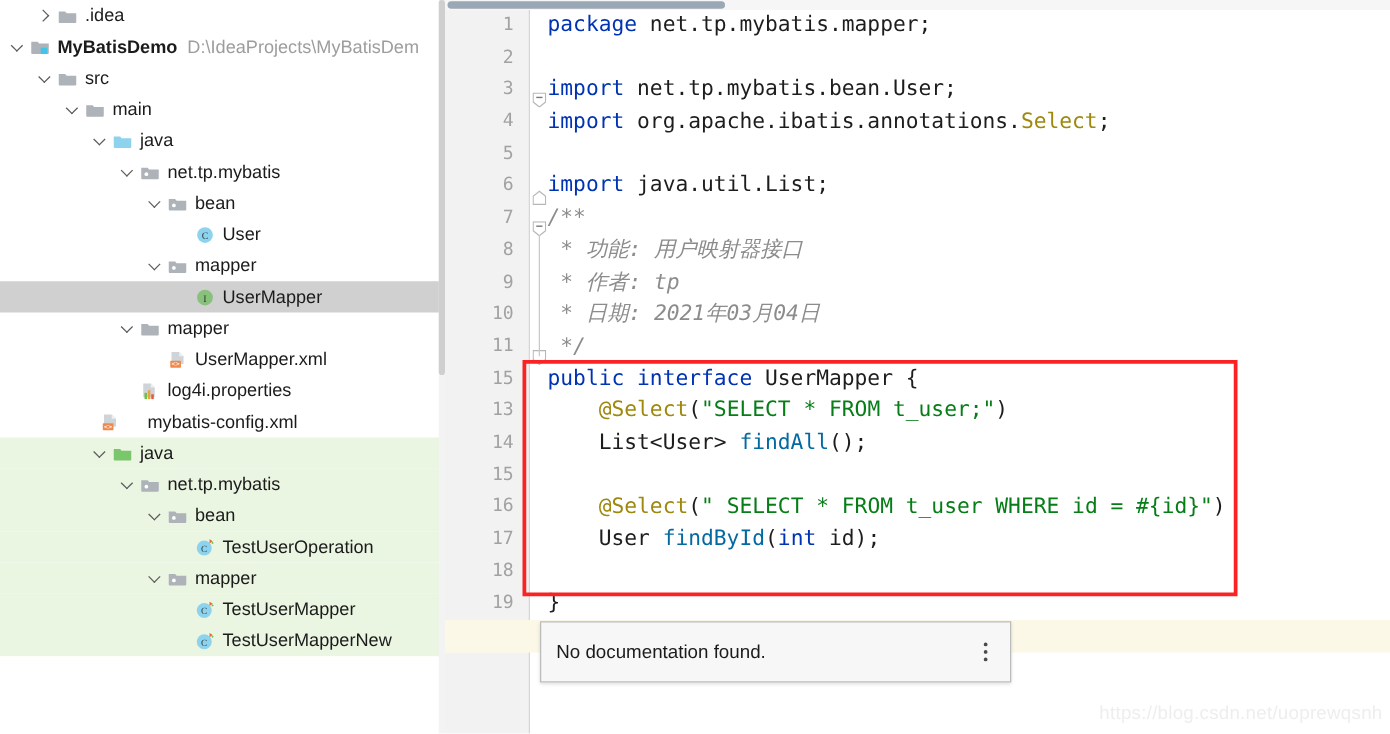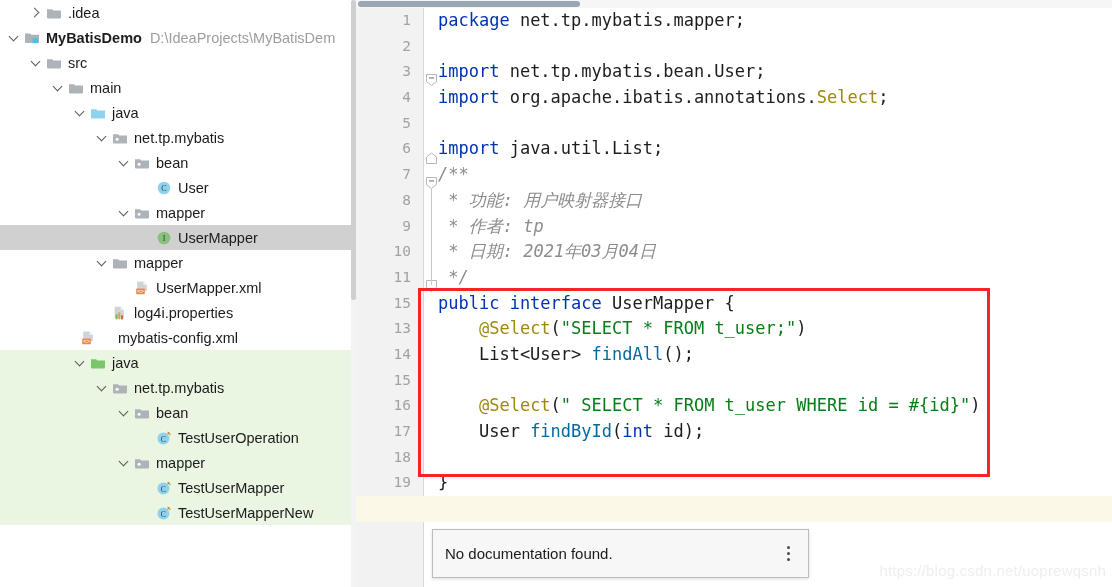--- a/index.html
+++ b/index.html
@@ -390,21 +390,21 @@
           <svg width="11" height="12" viewBox="0 0 11 12">
             <path d="M0.5 0.5h10v7l-5 4-5-4z" fill="#fff" stroke="#b7b7b7"></path>
           </svg>
         </span>
         <div style="position: absolute; left: 7px; top: 180.2px; width: 1px; height: 96.8px; background: rgb(201, 201, 201);"></div>
       </div>
     <div id="code"><div class="cline"><span class="kw">package </span><span class="plain">net.tp.mybatis.mapper;</span></div><div class="cline">&nbsp;</div><div class="cline"><span class="kw">import </span><span class="plain">net.tp.mybatis.bean.User;</span></div><div class="cline"><span class="kw">import </span><span class="plain">org.apache.ibatis.annotations.</span><span class="anno">Select</span><span class="plain">;</span></div><div class="cline">&nbsp;</div><div class="cline"><span class="kw">import </span><span class="plain">java.util.List;</span></div><div class="cline"><span class="cmt">/**</span></div><div class="cline"><span class="cmt"> * 功能: 用户映射器接口</span></div><div class="cline"><span class="cmt"> * 作者: tp</span></div><div class="cline"><span class="cmt"> * 日期: 2021年03月04日</span></div><div class="cline"><span class="cmt"> */</span></div><div class="cline"><span class="kw">public interface </span><span class="plain">UserMapper {</span></div><div class="cline"><span class="plain">    </span><span class="anno">@Select</span><span class="plain">(</span><span class="str">"SELECT * FROM t_user;"</span><span class="plain">)</span></div><div class="cline"><span class="plain">    List&lt;User&gt; </span><span class="meth">findAll</span><span class="plain">();</span></div><div class="cline">&nbsp;</div><div class="cline"><span class="plain">    </span><span class="anno">@Select</span><span class="plain">(</span><span class="str">" SELECT * FROM t_user WHERE id = #{id}"</span><span class="plain">)</span></div><div class="cline"><span class="plain">    User </span><span class="meth">findById</span><span class="plain">(</span><span class="kw">int</span><span class="plain"> id);</span></div><div class="cline">&nbsp;</div><div class="cline"><span class="plain">}</span></div><div class="cline current">&nbsp;</div></div>
 
     <div id="redbox" style="left: 62px; top: 287.7px; width: 572px; height: 188.9px; border-color: rgb(250, 34, 34);"></div>
 
-    <div id="doc-popup" style="left: 76px; top: 529px; width: 377px; height: 49px;">
+    <div id="doc-popup" style="left: 76px; top: 497px; width: 377px; height: 49px;">
       <span class="doc-text">No documentation found.</span>
       <span class="kebab">
           <i></i>
           <i></i>
           <i></i>
         </span>
     </div>
 
     <div id="watermark">https://blog.csdn.net/uoprewqsnh</div>
   </div>

